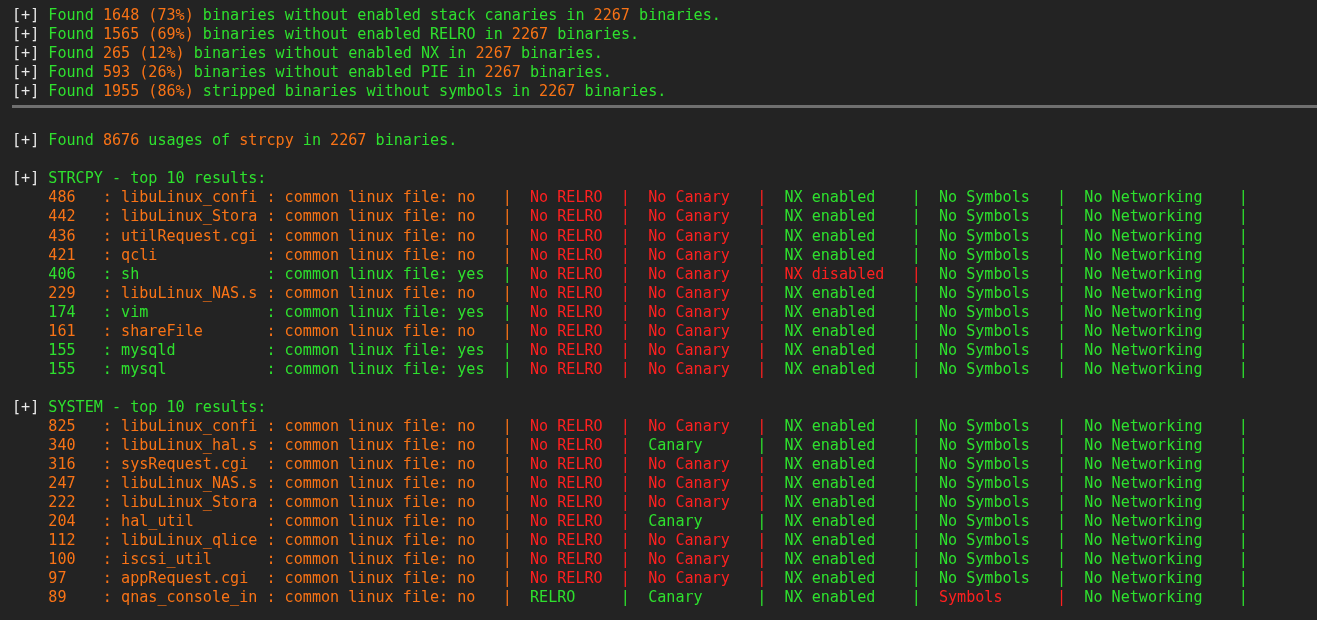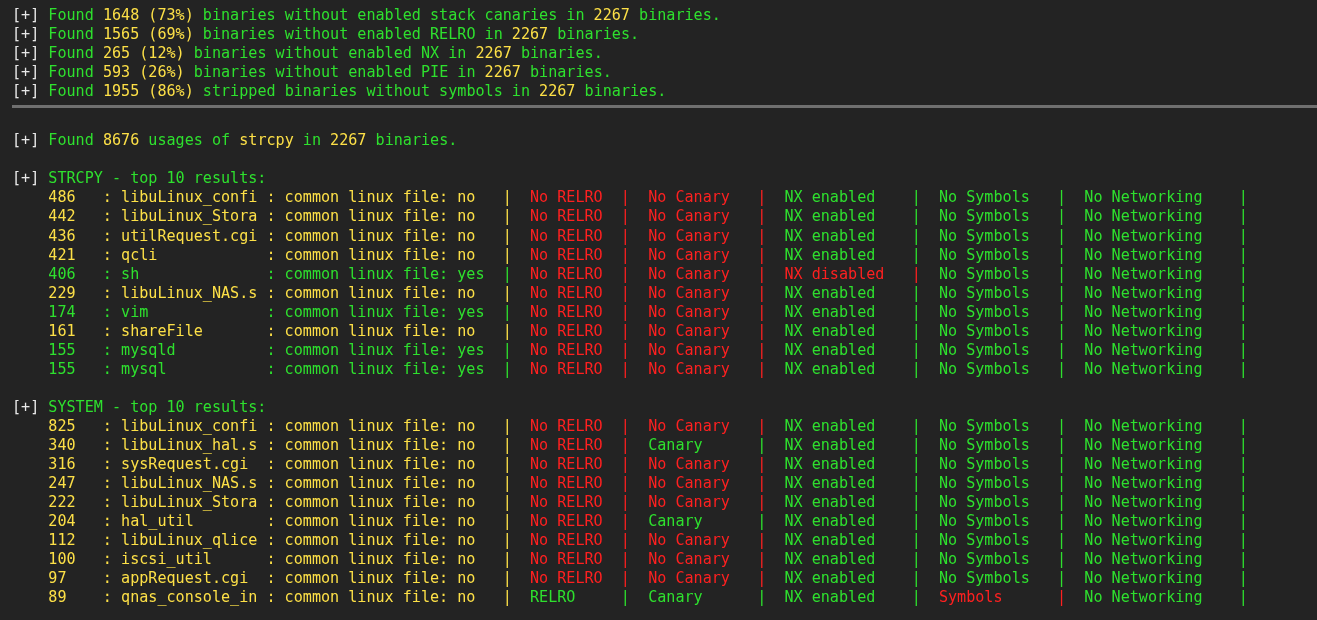--- a/index.html
+++ b/index.html
@@ -22,21 +22,21 @@
     font-size: 15.1px;
     line-height: 19.05px;
     letter-spacing: 0px;
     white-space: pre;
     overflow: hidden;
   }
   .line { white-space: pre; height: 19.05px; }
   .blank { height: 19.05px; }
   .w  { color: #e8e8e8; }   
   .g  { color: #2ee02e; }   
-  .o  { color: #fde047; }   
+  .o  { color: #f97316; }   
   .r  { color: #fe2020; }   
   .rule {
     height: 3px;
     background: #6f6f6f;
     margin: 4px 0 4px 0;
     width: 1305px;
   }
 </style>
 </head>
 <body>

